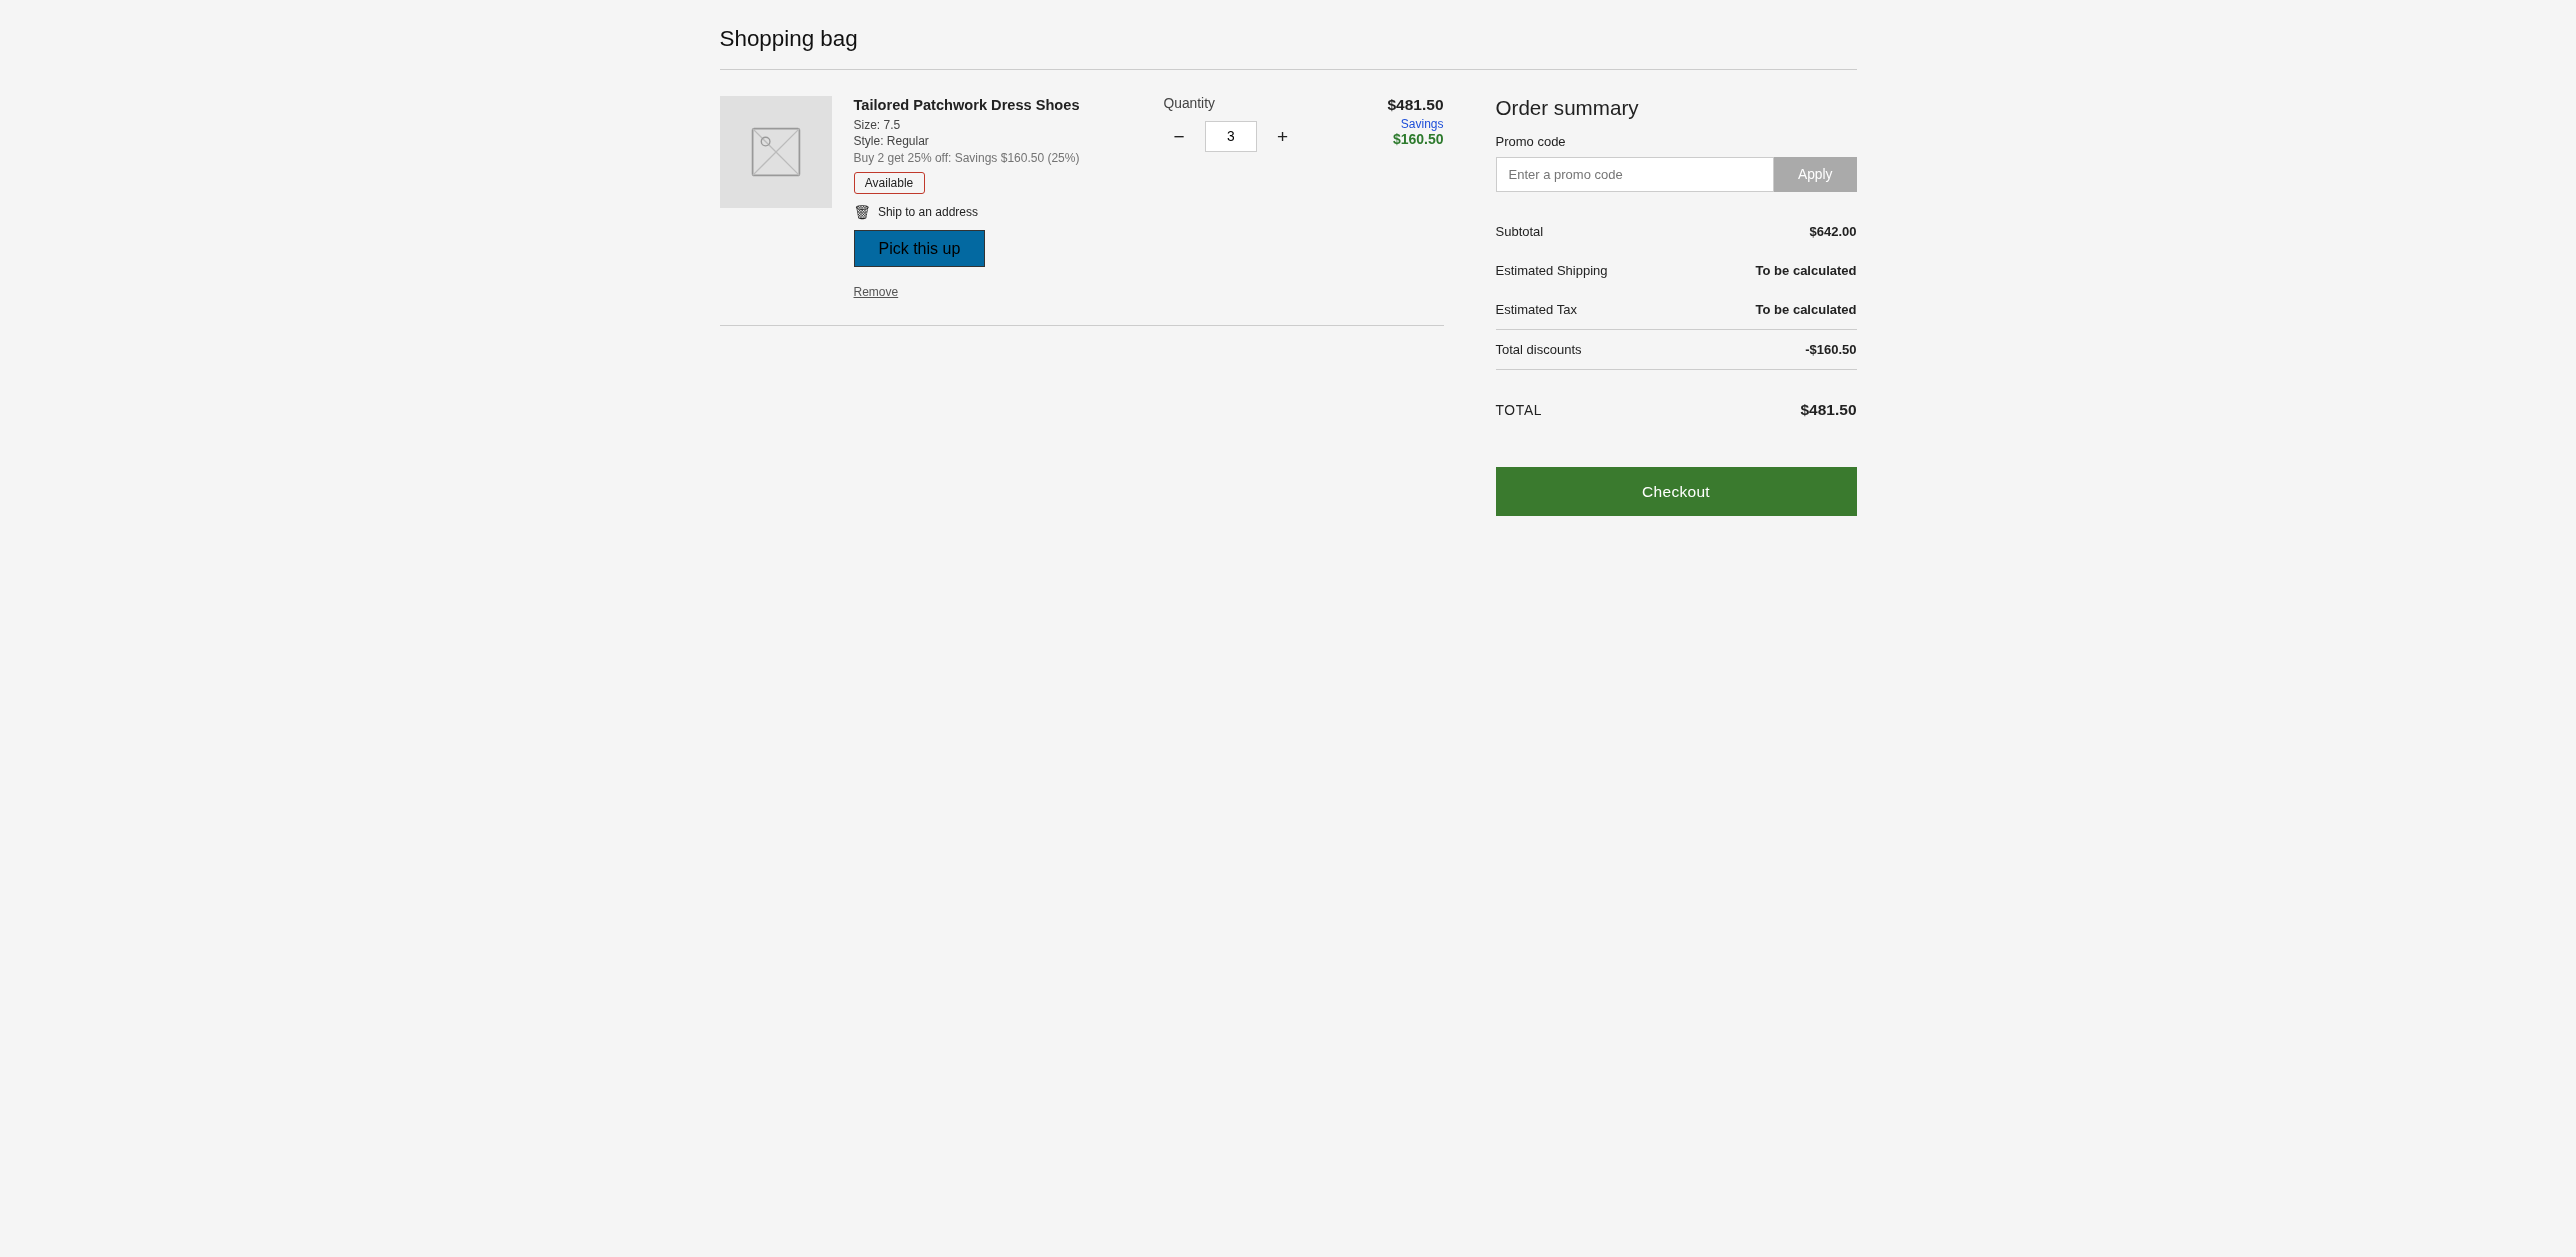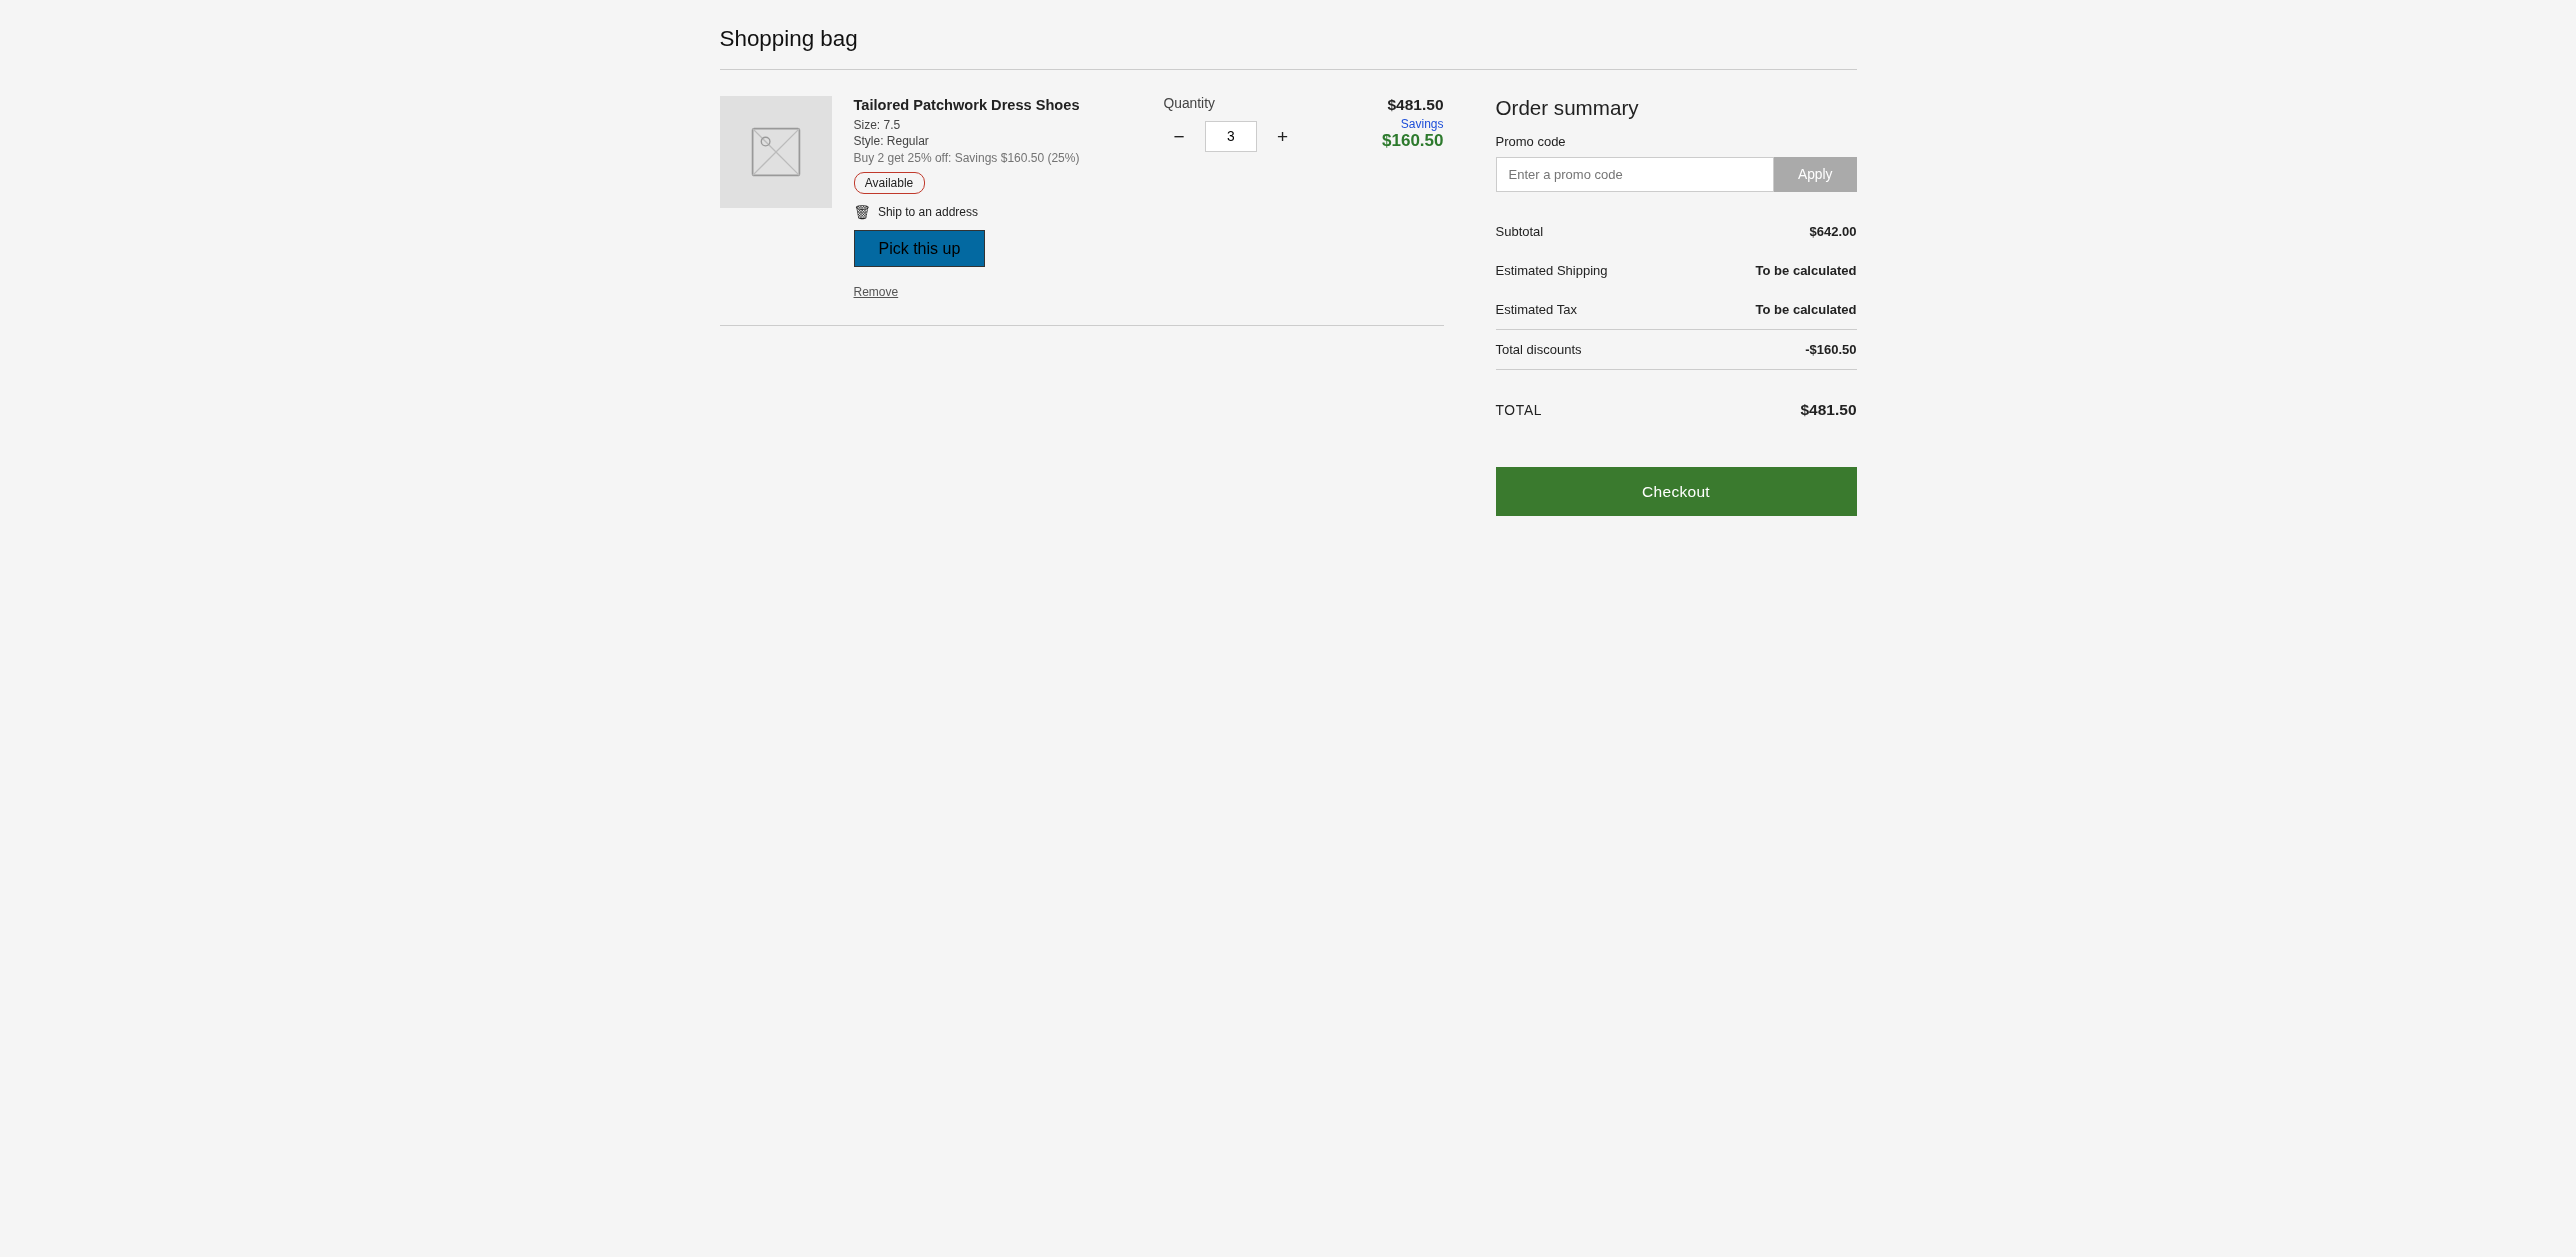--- a/index.html
+++ b/index.html
@@ -94,21 +94,21 @@
       margin-bottom: 6.9px;
     }
 
     .availability-badge {
       display: inline-block;
       border: 1.7px solid #c0392b;
       color: #222;
       font-size: 12px;
       padding: 2.6px 10.3px;
       margin-bottom: 10.3px;
-      border-radius: 10px;
+      border-radius: 3px;
     }
 
     .ship-row {
       display: flex;
       align-items: center;
       gap: 6.9px;
       font-size: 12px;
       margin-bottom: 10.3px;
       color: #222;
     }
@@ -189,21 +189,21 @@
       font-weight: 700;
       margin-bottom: 3.4px;
     }
 
     .price-savings-label {
       font-size: 12px;
       color: #1d4ed8;
     }
 
     .price-savings-amount {
-      font-size: 17px;
+      font-size: 14px;
       color: #2d7a2d;
       font-weight: 600;
     }
 
     
     .order-summary {
       width: 361px;
       flex-shrink: 0;
     }
 

